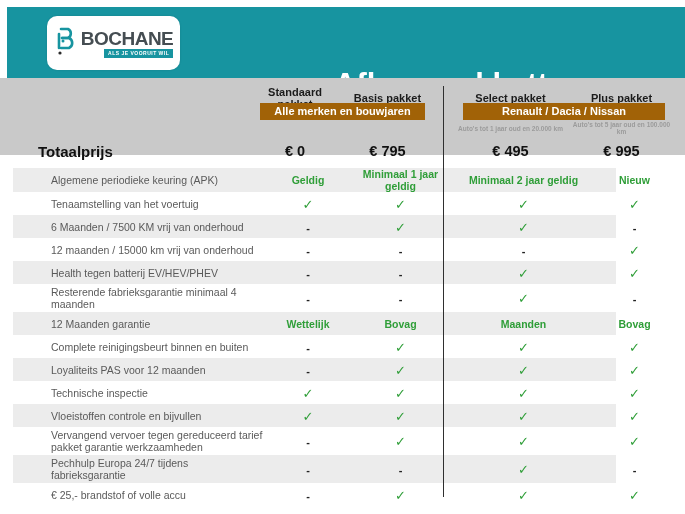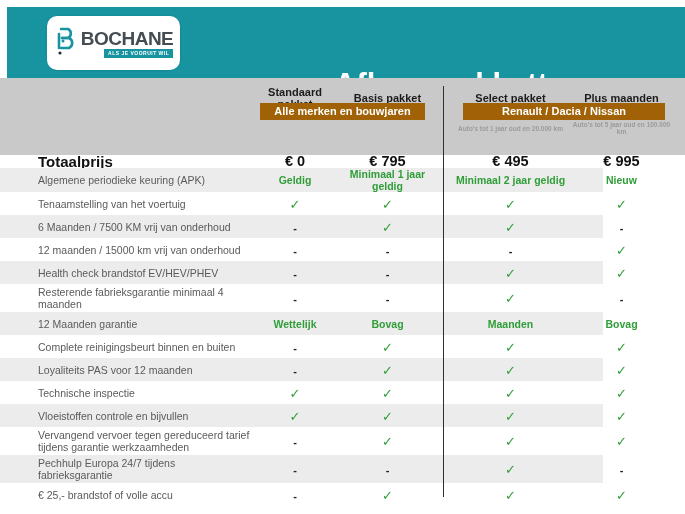--- a/index.html
+++ b/index.html
@@ -28,26 +28,26 @@
   .header-area{position:absolute;left:0;top:78px;width:685px;height:77px;background:#c9c9c9;}
   .names-row{margin-top:8px;height:14px;}
   .pkg-name{font-size:11px;font-weight:700;color:#1b1b1b;}
   .bands-row{margin-top:3px;height:17px;}
   .band{grid-row:1;background:#a16207;color:#ffffff;font-size:11px;font-weight:700;
         height:17px;line-height:17px;text-align:center;margin:0 10px;}
   .band-left{grid-column:2/4;}
   .band-right{grid-column:5/7;text-align:center;}
   .notes-row{margin-top:1px;height:11px;}
   .pkg-note{font-size:6.5px;font-weight:700;color:#9b9b9b;}
-  .price-row{margin-top:18px;height:22px;}
+  .price-row{margin-top:8px;height:22px;}
   .total-label{font-size:15px;font-weight:700;color:#111;}
   .price{font-size:14.5px;font-weight:700;color:#111;}
 
   
-  .table{position:absolute;left:0;top:168px;width:603px;}
+  .table{position:absolute;left:13px;top:168px;width:603px;}
   .trow{min-height:23px;}
   .trow.odd{background:#ececec;}
   .trow.even{background:#ffffff;}
   .trow .label{font-size:10.5px;color:#5a5a5a;line-height:12px;padding-top:2px;padding-bottom:2px;}
   .check{color:#2f9e38;font-size:13px;font-weight:700;font-style:italic;}
   .dash{color:#222;font-size:11px;font-weight:700;}
   .gtext{color:#2f9e38;font-size:10.5px;font-weight:700;}
 
   
   .vdivider{position:absolute;left:443px;top:86px;height:411px;width:1px;background:#2f2f2f;}
@@ -77,21 +77,21 @@
   </div>
 
   <div class="header-area">
 
     <div class="grid names-row">
       <div class="cell"></div>
       <div class="cell pkg-name">Standaard pakket</div>
       <div class="cell pkg-name">Basis pakket</div>
       <div class="cell"></div>
       <div class="cell pkg-name">Select pakket</div>
-      <div class="cell pkg-name">Plus maanden</div>
+      <div class="cell pkg-name">Plus pakket</div>
     </div>
 
     <div class="grid bands-row">
       <div class="band band-left">Alle merken en bouwjaren</div>
       <div class="band band-right">Renault / Dacia / Nissan</div>
     </div>
 
     <div class="grid notes-row">
       <div class="cell"></div>
       <div class="cell"></div>
@@ -139,21 +139,21 @@
       </div>
       <div class="grid trow even">
         <div class="cell label">12 maanden / 15000 km vrij van onderhoud</div>
         <div class="cell"><span class="dash">-</span></div>
         <div class="cell"><span class="dash">-</span></div>
         <div class="cell"></div>
         <div class="cell"><span class="dash">-</span></div>
         <div class="cell"><span class="check">✓</span></div>
       </div>
       <div class="grid trow odd">
-        <div class="cell label">Health check brandstof EV/HEV/PHEV</div>
+        <div class="cell label">Health tegen batterij EV/HEV/PHEV</div>
         <div class="cell"><span class="dash">-</span></div>
         <div class="cell"><span class="dash">-</span></div>
         <div class="cell"></div>
         <div class="cell"><span class="check">✓</span></div>
         <div class="cell"><span class="check">✓</span></div>
       </div>
       <div class="grid trow even">
         <div class="cell label">Resterende fabrieksgarantie minimaal 4 maanden</div>
         <div class="cell"><span class="dash">-</span></div>
         <div class="cell"><span class="dash">-</span></div>
@@ -195,21 +195,21 @@
       </div>
       <div class="grid trow odd">
         <div class="cell label">Vloeistoffen controle en bijvullen</div>
         <div class="cell"><span class="check">✓</span></div>
         <div class="cell"><span class="check">✓</span></div>
         <div class="cell"></div>
         <div class="cell"><span class="check">✓</span></div>
         <div class="cell"><span class="check">✓</span></div>
       </div>
       <div class="grid trow even">
-        <div class="cell label">Vervangend vervoer tegen gereduceerd tarief tijdens garantie werkzaamheden</div>
+        <div class="cell label">Vervangend vervoer tegen gereduceerd tarief pakket garantie werkzaamheden</div>
         <div class="cell"><span class="dash">-</span></div>
         <div class="cell"><span class="check">✓</span></div>
         <div class="cell"></div>
         <div class="cell"><span class="check">✓</span></div>
         <div class="cell"><span class="check">✓</span></div>
       </div>
       <div class="grid trow odd">
         <div class="cell label">Pechhulp Europa 24/7 tijdens fabrieksgarantie</div>
         <div class="cell"><span class="dash">-</span></div>
         <div class="cell"><span class="dash">-</span></div>

